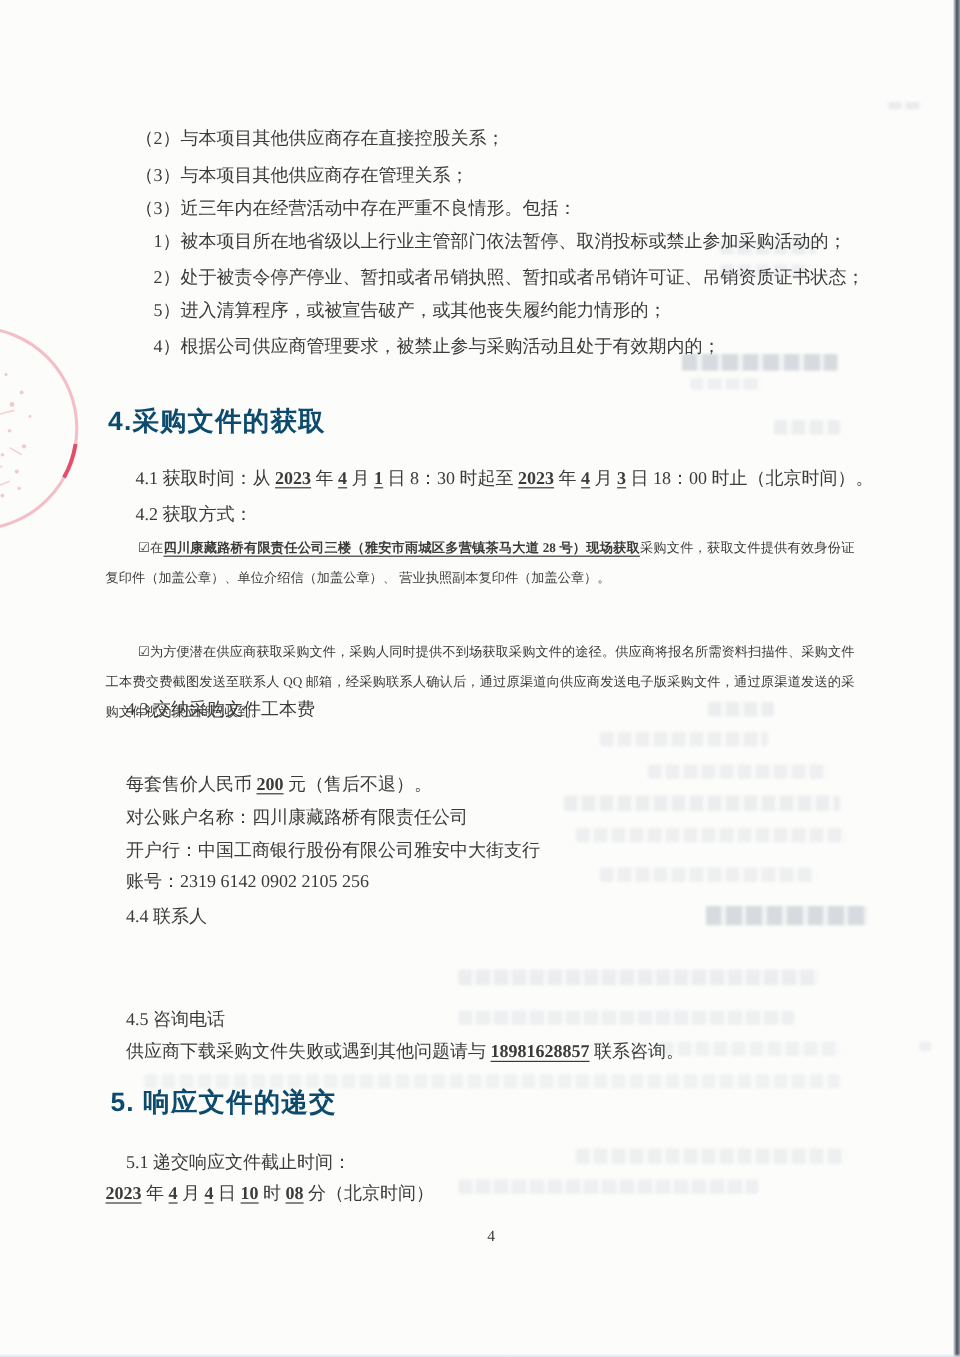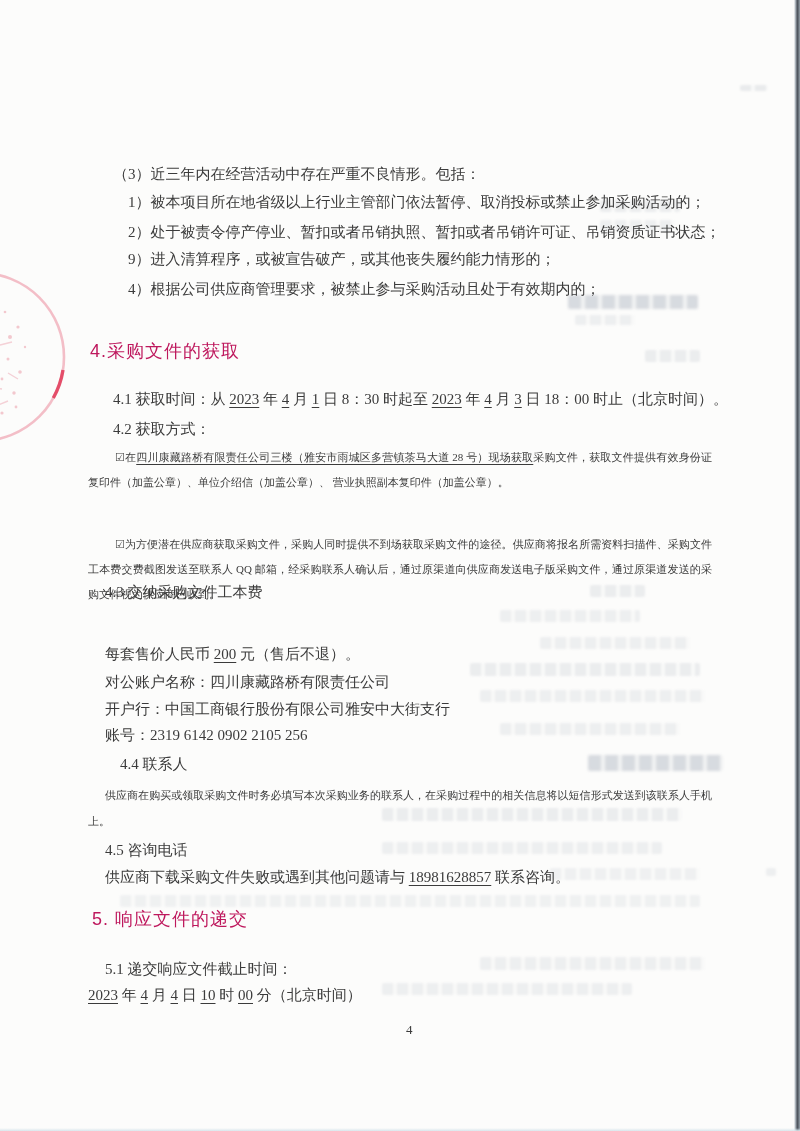--- a/index.html
+++ b/index.html
@@ -8,24 +8,24 @@
     background:#fcfcfb;
     font-family:"Liberation Serif","DejaVu Serif",serif;
     color:#3b3b3b;
   }
   .content { position:absolute; left:88px; top:0; width:624px; height:1131px; }
   .line  { position:absolute; font-size:15px; line-height:25px; white-space:nowrap; }
   .para  { position:absolute; font-size:11px; line-height:25px; text-align:justify; width:624px; }
   .heading {
     position:absolute;
     font-family:"Liberation Sans","DejaVu Sans",sans-serif;
-    font-weight:normal; color:#be185d; font-size:18px; line-height:26px;
+    font-weight:bold; color:#0c4a6e; font-size:22px; line-height:26px;
     letter-spacing:1px; white-space:nowrap;
   }
-  .u { text-decoration:underline; text-underline-offset:3px; text-decoration-thickness:1px; }
+  .u { text-decoration:underline; text-underline-offset:3px; text-decoration-thickness:1px;font-weight:bold; }
   .pagenum { position:absolute; left:406px; top:1022px; font-size:13px; color:#3b3b3b; }
   
   .scan-edge-right {
     position:absolute; top:0; left:794px; width:6px; height:1131px;
     background:linear-gradient(90deg, rgba(250,250,249,0) 0%, #aab2ba 25%, #4b515a 55%, #6b747d 78%, #99a3ac 100%);
   }
   .scan-edge-bottom {
     position:absolute; left:0; bottom:0; width:800px; height:3px;
     background:linear-gradient(180deg, rgba(252,252,251,0) 0%, #d9e6ec 100%);
   }
@@ -94,48 +94,49 @@
 <div class="bleed" style="left:382px;top:808px;width:300px;height:13px;opacity:.35"></div>
 <div class="bleed" style="left:382px;top:842px;width:280px;height:12px;opacity:.30"></div>
 <div class="bleed" style="left:550px;top:868px;width:150px;height:12px;opacity:.28"></div>
 <div class="bleed" style="left:766px;top:868px;width:10px;height:8px;opacity:.30"></div>
 <div class="bleed" style="left:120px;top:895px;width:580px;height:12px;opacity:.26"></div>
 <div class="bleed" style="left:480px;top:957px;width:225px;height:13px;opacity:.30"></div>
 <div class="bleed" style="left:382px;top:983px;width:250px;height:12px;opacity:.30"></div>
 
 <div class="content">
 
+  <div class="line" style="left:25px;top:104px">（2）与本项目其他供应商存在直接控股关系；</div>
+  <div class="line" style="left:25px;top:135px">（3）与本项目其他供应商存在管理关系；</div>
   <div class="line" style="left:25px;top:162px">（3）近三年内在经营活动中存在严重不良情形。包括：</div>
   <div class="line" style="left:40px;top:190px">1）被本项目所在地省级以上行业主管部门依法暂停、取消投标或禁止参加采购活动的；</div>
   <div class="line" style="left:40px;top:220px">2）处于被责令停产停业、暂扣或者吊销执照、暂扣或者吊销许可证、吊销资质证书状态；</div>
-  <div class="line" style="left:40px;top:247px">9）进入清算程序，或被宣告破产，或其他丧失履约能力情形的；</div>
+  <div class="line" style="left:40px;top:247px">5）进入清算程序，或被宣告破产，或其他丧失履约能力情形的；</div>
   <div class="line" style="left:40px;top:277px">4）根据公司供应商管理要求，被禁止参与采购活动且处于有效期内的；</div>
 
   <div class="heading" style="left:2px;top:338px">4.采购文件的获取</div>
 
   <div class="line" style="left:25px;top:387px"><span>4.1 获取时间：从 </span><span class="u">2023</span><span> 年 </span><span class="u">4</span><span> 月 </span><span class="u">1</span><span> 日 8：30 时起至 </span><span class="u">2023</span><span> 年 </span><span class="u">4</span><span> 月 </span><span class="u">3</span><span> 日 18：00 时止（北京时间）。</span></div>
   <div class="line" style="left:25px;top:417px">4.2 获取方式：</div>
 
   <div class="para" style="left:0;top:445px;text-indent:27px"><span>☑在</span><span class="u">四川康藏路桥有限责任公司三楼（雅安市雨城区多营镇茶马大道 28 号）现场获取</span><span>采购文件，获取文件提供有效身份证复印件（加盖公章）、单位介绍信（加盖公章）、 营业执照副本复印件（加盖公章）。</span></div>
   <div class="para" style="left:0;top:532px;text-indent:27px">☑为方便潜在供应商获取采购文件，采购人同时提供不到场获取采购文件的途径。供应商将报名所需资料扫描件、采购文件工本费交费截图发送至联系人 QQ 邮箱，经采购联系人确认后，通过原渠道向供应商发送电子版采购文件，通过原渠道发送的采购文件视为供应商已收到。</div>
 
   <div class="line" style="left:17px;top:580px">4.3 交纳采购文件工本费</div>
   <div class="line" style="left:17px;top:642px"><span>每套售价人民币 </span><span class="u">200</span><span> 元（售后不退）。</span></div>
   <div class="line" style="left:17px;top:697px">开户行：中国工商银行股份有限公司雅安中大街支行</div>
   <div class="line" style="left:17px;top:670px">对公账户名称：四川康藏路桥有限责任公司</div>
   <div class="line" style="left:17px;top:723px">账号：2319 6142 0902 2105 256</div>
 
-  <div class="line" style="left:32px;top:752px">4.4 联系人</div>
-  <div class="para" style="left:0;top:782px;text-indent:17px;line-height:26px">供应商在购买或领取采购文件时务必填写本次采购业务的联系人，在采购过程中的相关信息将以短信形式发送到该联系人手机上。</div>
+  <div class="line" style="left:17px;top:752px">4.4 联系人</div>
 
   <div class="line" style="left:17px;top:838px">4.5 咨询电话</div>
   <div class="line" style="left:17px;top:865px"><span>供应商下载采购文件失败或遇到其他问题请与 </span><span class="u">18981628857</span><span> 联系咨询。</span></div>
 
   <div class="heading" style="left:4px;top:906px">5. 响应文件的递交</div>
 
   <div class="line" style="left:17px;top:957px">5.1 递交响应文件截止时间：</div>
-  <div class="line" style="left:0;top:983px"><span class="u">2023</span><span> 年 </span><span class="u">4</span><span> 月 </span><span class="u">4</span><span> 日 </span><span class="u">10</span><span> 时 </span><span class="u">00</span><span> 分（北京时间）</span></div>
+  <div class="line" style="left:0;top:983px"><span class="u">2023</span><span> 年 </span><span class="u">4</span><span> 月 </span><span class="u">4</span><span> 日 </span><span class="u">10</span><span> 时 </span><span class="u">08</span><span> 分（北京时间）</span></div>
 </div>
 
 <div class="pagenum">4</div>
 
 <div class="scan-edge-right"></div>
 <div class="scan-edge-bottom"></div>
 
 </body></html>

